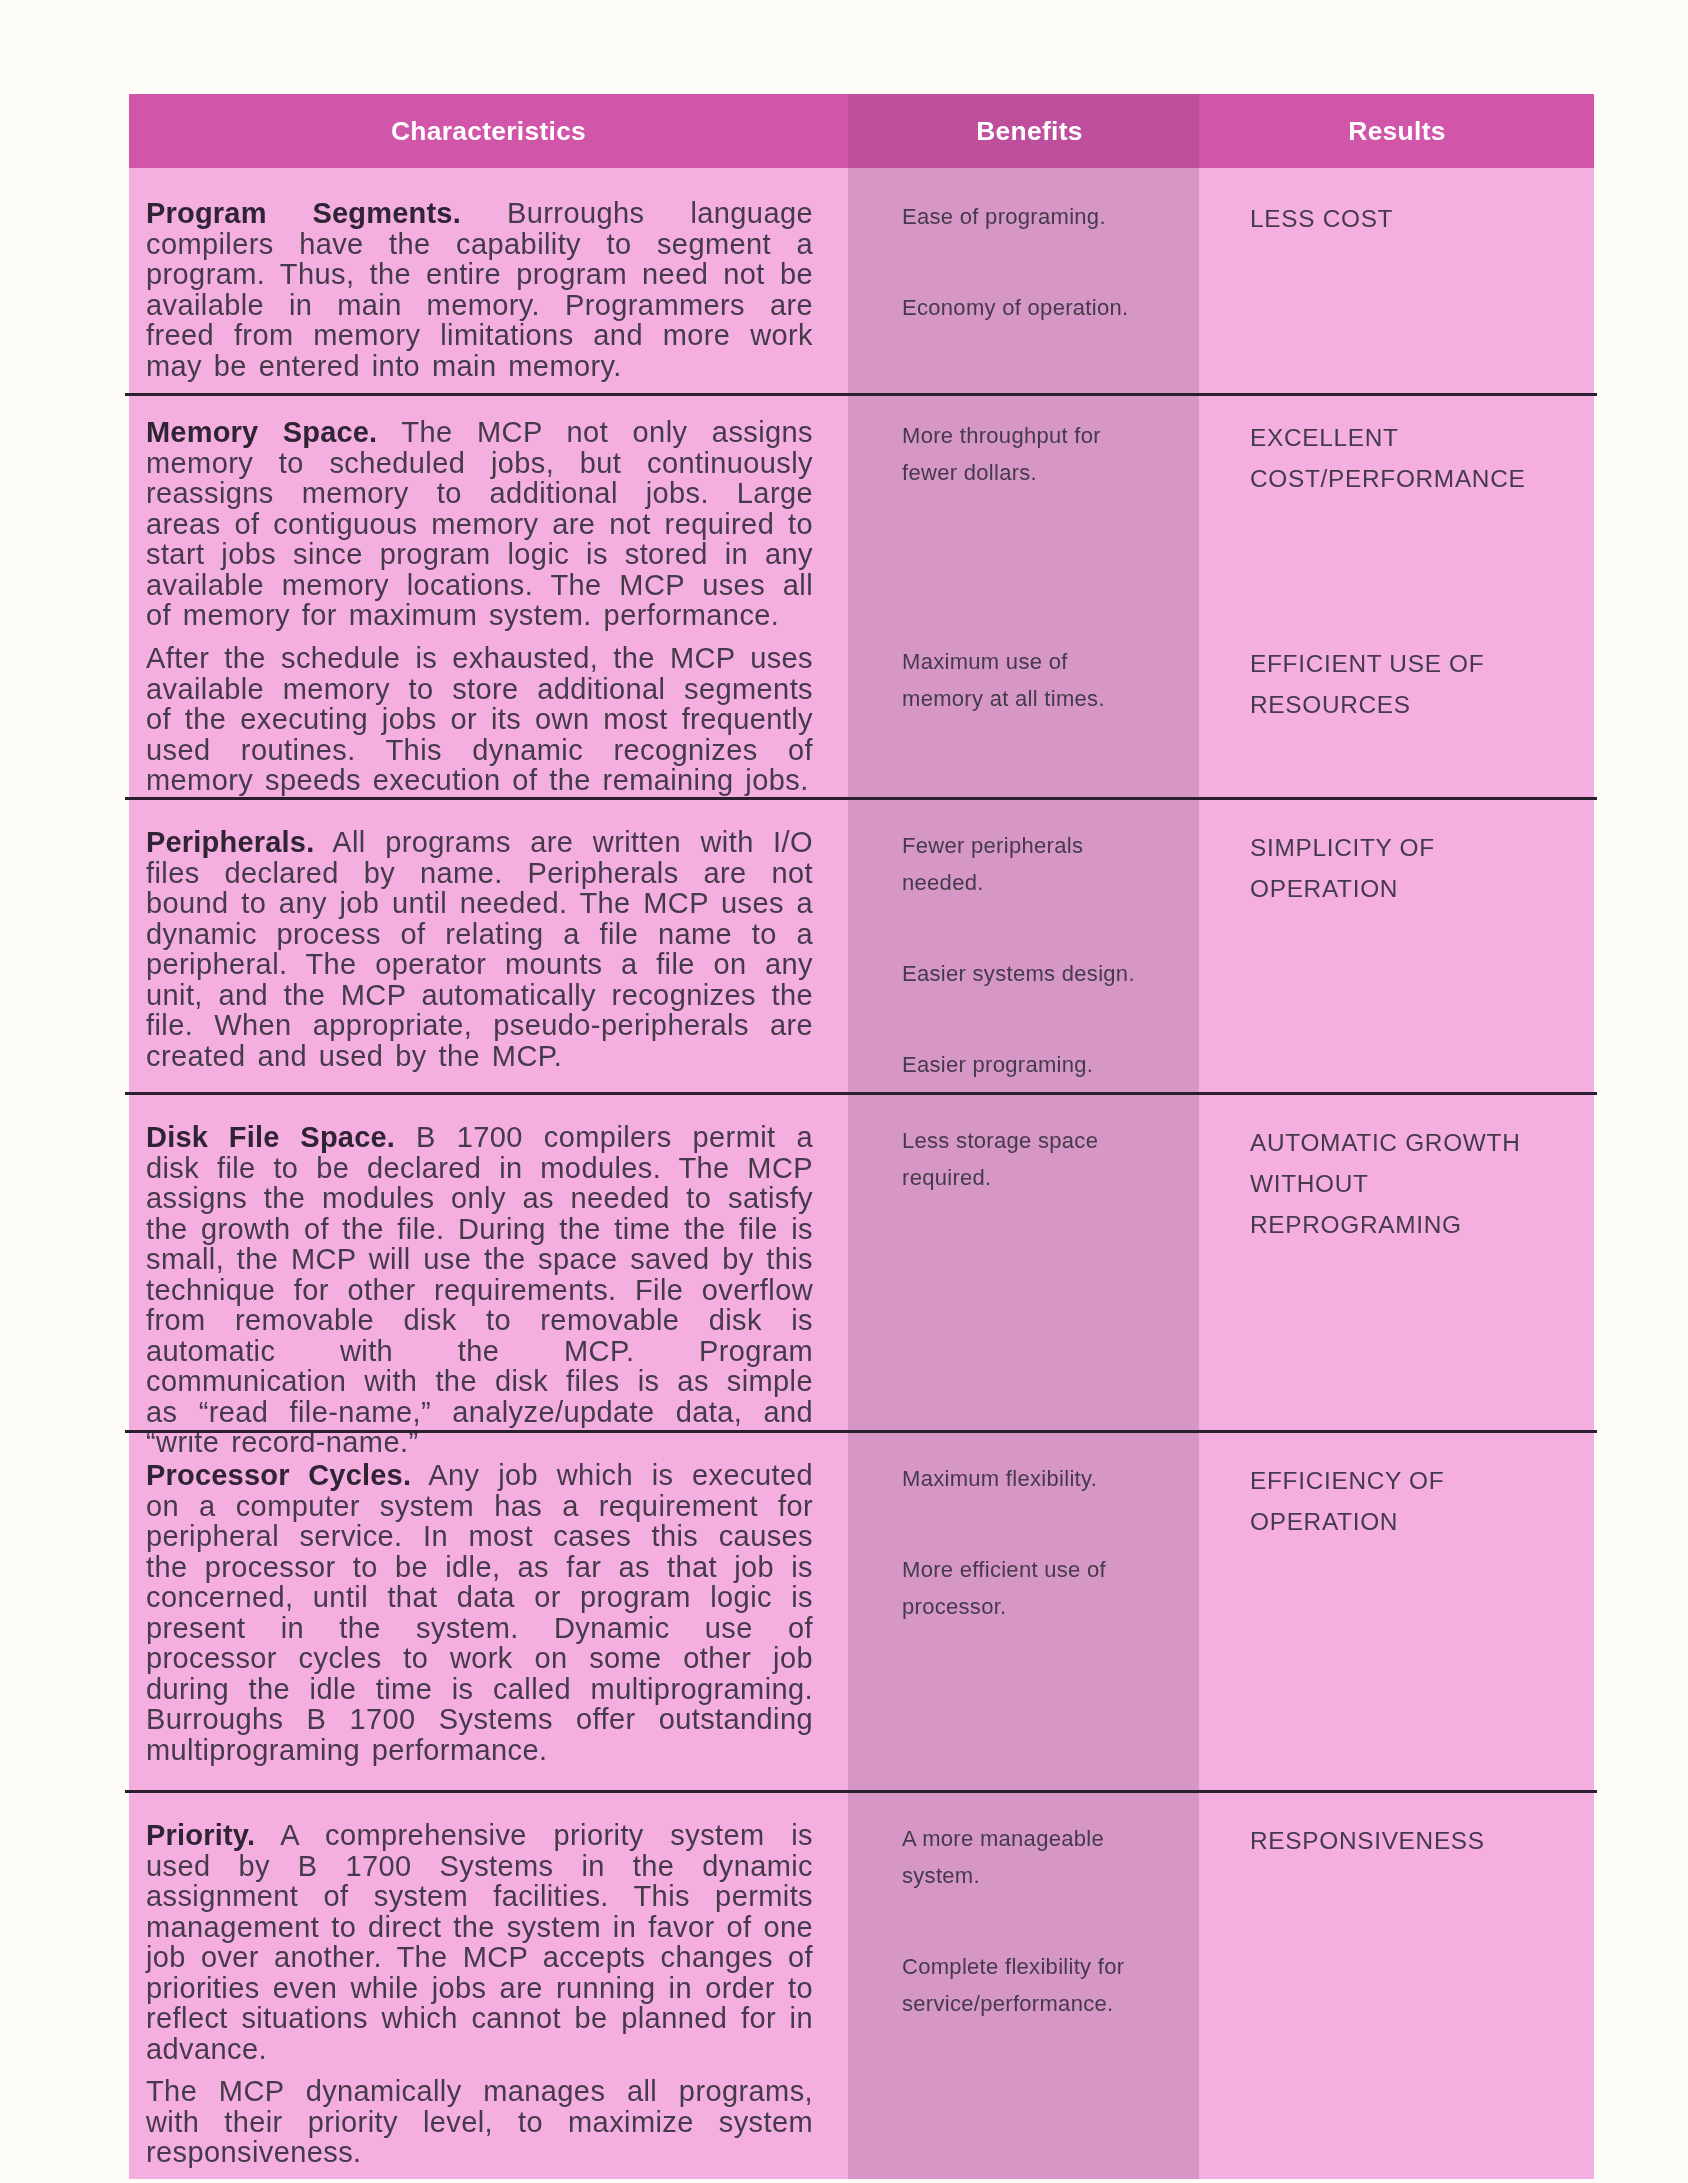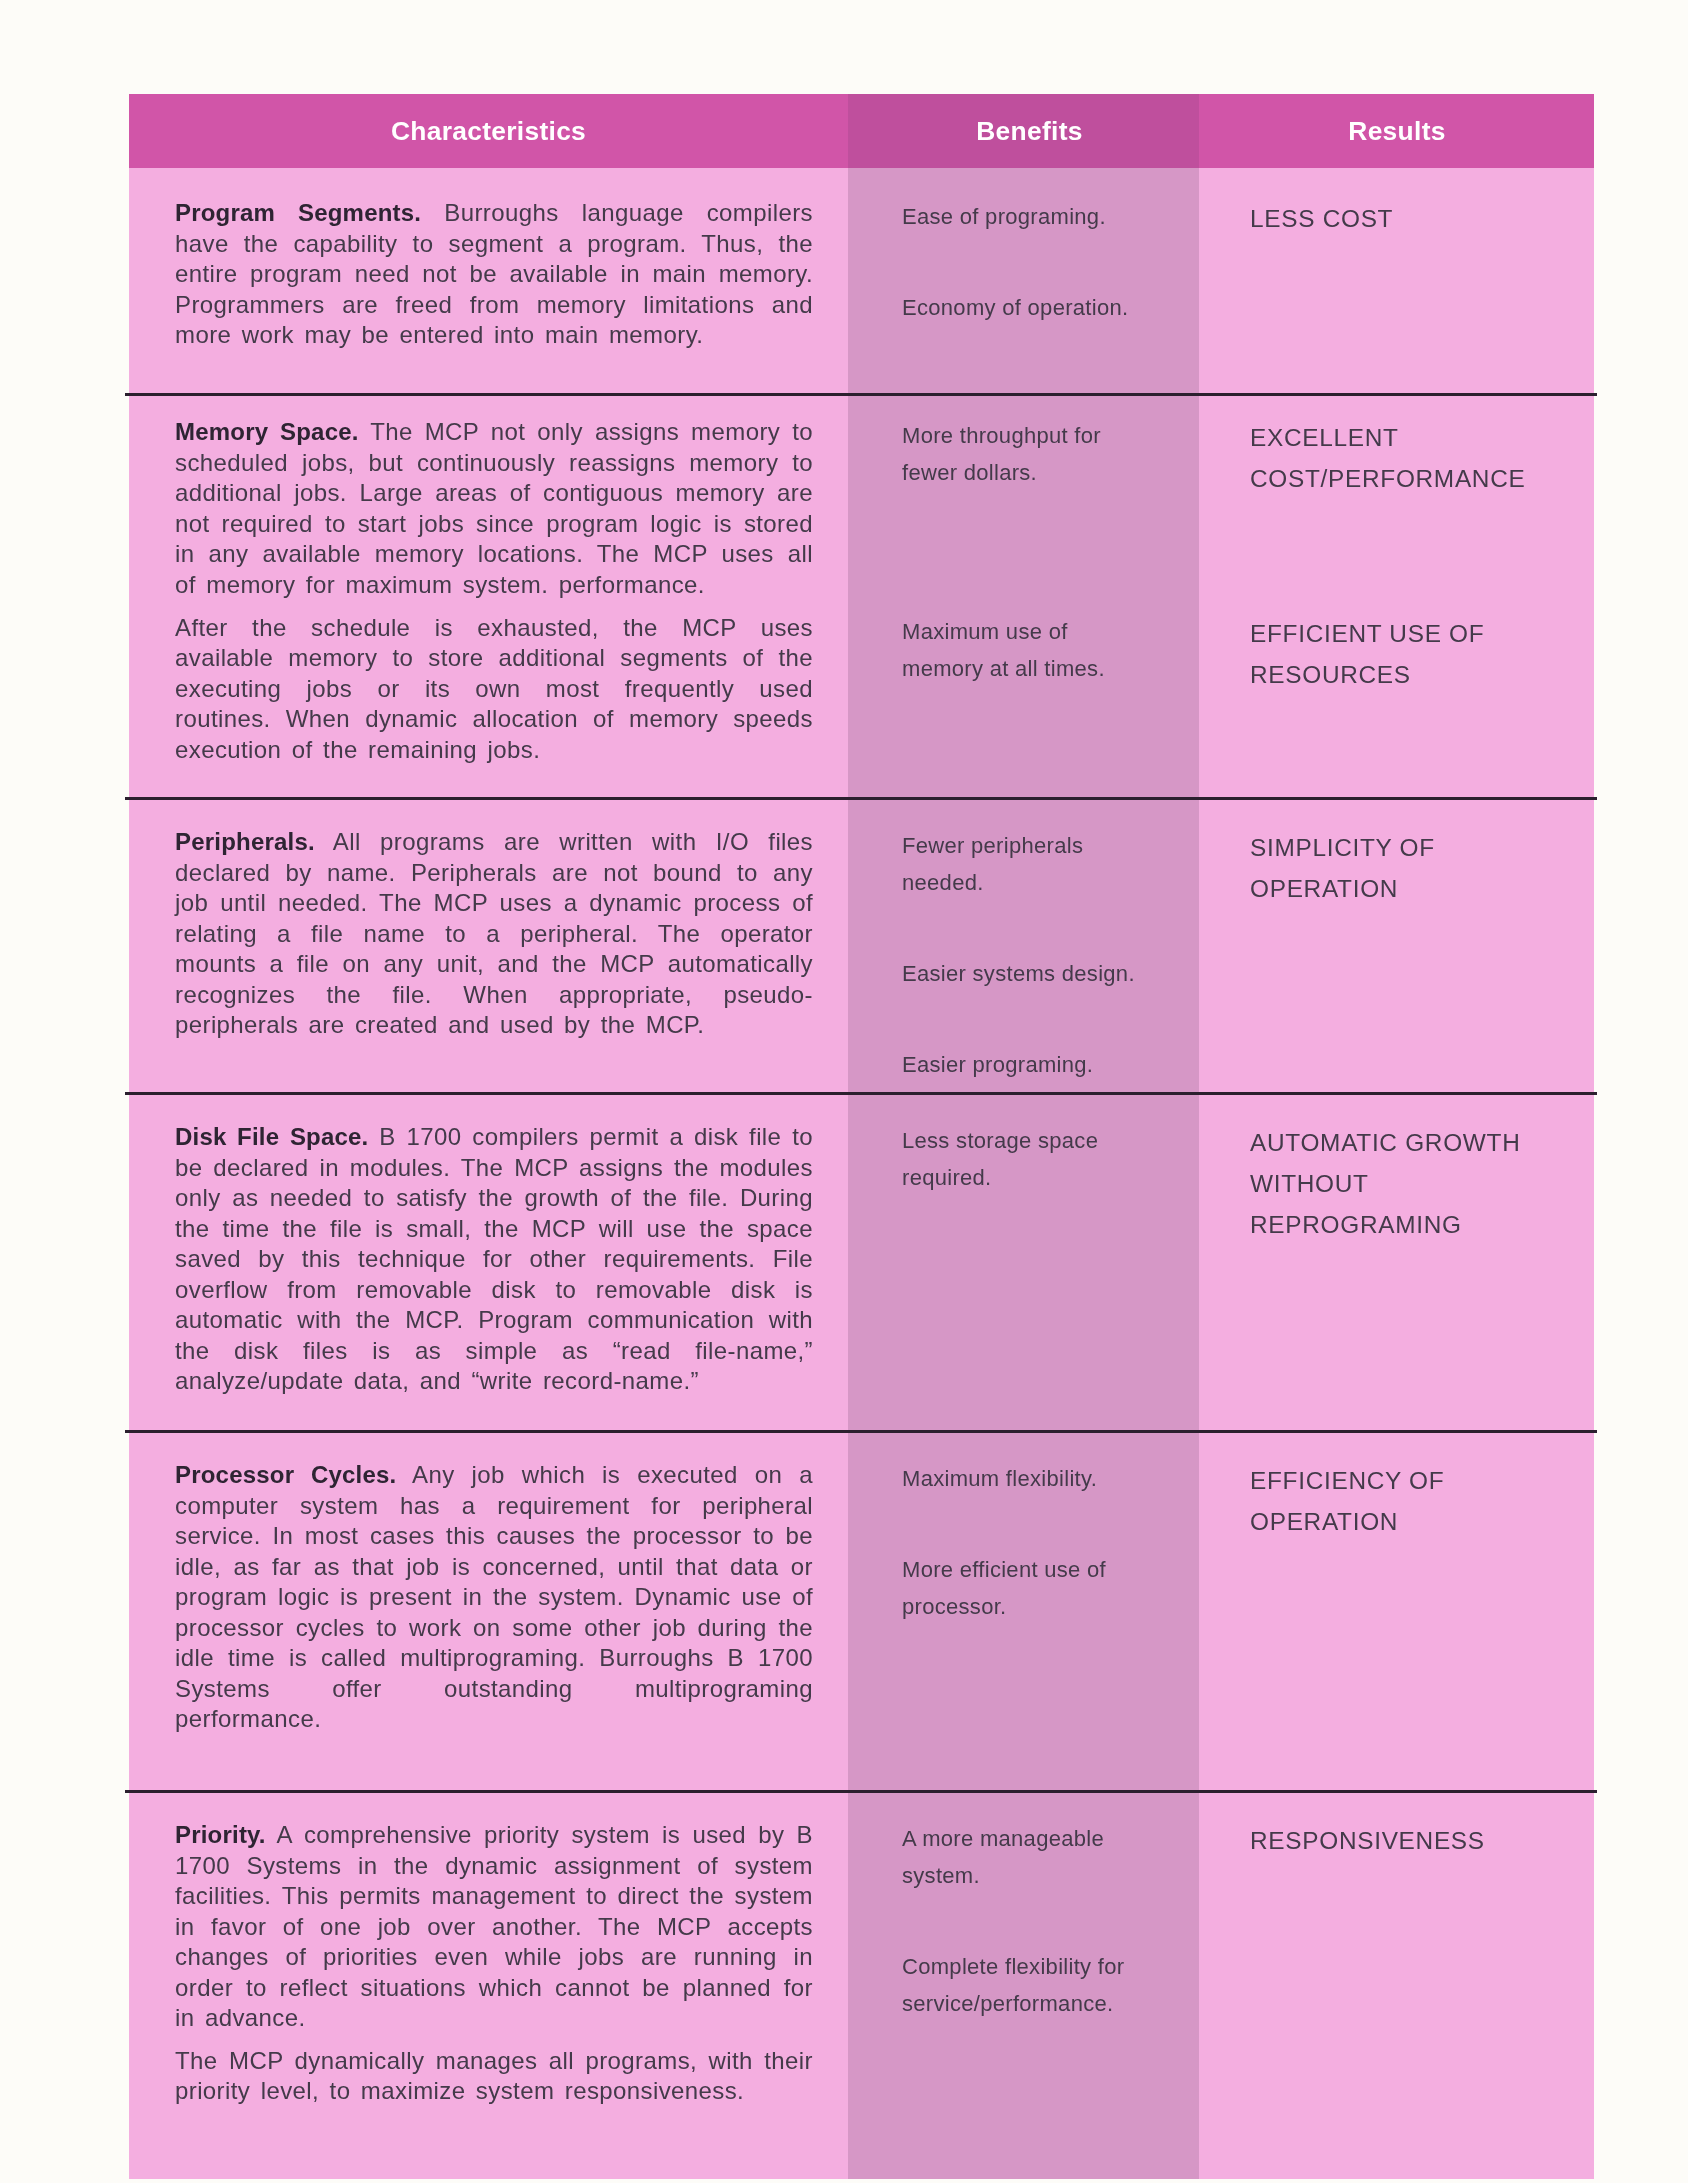--- a/index.html
+++ b/index.html
@@ -45,22 +45,22 @@
   .row{position:relative;box-sizing:border-box;}
   .row-1{height:225px;padding-top:30px;}
   .row-2{height:404px;padding-top:24.4px;}
   .row-3{height:295px;padding-top:30px;}
   .row-4{height:338px;padding-top:30px;}
   .row-5{height:360px;padding-top:30px;}
   .row-6{height:332px;padding-top:30px;}
   .block{display:grid;grid-template-columns:719px 351px 396px;align-items:start;}
   .block + .block{margin-top:12.2px;}
   .char-cell{
-    box-sizing:border-box;padding:0 35px 0 46px;
-    font-size:24px;line-height:30.5px;color:var(--text);
+    box-sizing:border-box;padding:0 35px 0 17px;
+    font-size:29px;line-height:30.5px;color:var(--text);
     text-align:justify;letter-spacing:0.4px;word-spacing:3.4px;
   }
   .char-cell .lead{font-weight:bold;color:var(--lead-text);letter-spacing:0.2px;}
   .char-cell .it{}
   .ben-cell{box-sizing:border-box;padding:0 16.3px 0 26px;}
   .benefit-item{
     font-size:22px;line-height:37px;color:var(--text);
     white-space:pre-line;letter-spacing:0.3px;margin-left:28px;
   }
   .benefit-item + .benefit-item{margin-top:54px;}
@@ -106,21 +106,21 @@
           <div class="ben-cell">
             <div class="benefit-item">More throughput for
 fewer dollars.</div>
           </div>
           <div class="res-cell">
             <div class="result-item">EXCELLENT
 COST/PERFORMANCE</div>
           </div>
         </div>
         <div class="block">
-          <div class="char-cell"><span>After the schedule is exhausted, the MCP uses available memory to store additional segments of the executing jobs or its own most frequently used routines. When dynamic allocation of memory speeds execution of the remaining jobs.</span></div>
+          <div class="char-cell"><span>After the schedule is exhausted, the MCP uses available memory to store additional segments of the executing jobs or its own most frequently used routines. This dynamic recognizes of memory speeds execution of the remaining jobs.</span></div>
           <div class="ben-cell">
             <div class="benefit-item">Maximum use of
 memory at all times.</div>
           </div>
           <div class="res-cell">
             <div class="result-item">EFFICIENT USE OF
 RESOURCES</div>
           </div>
         </div>
       </div>

